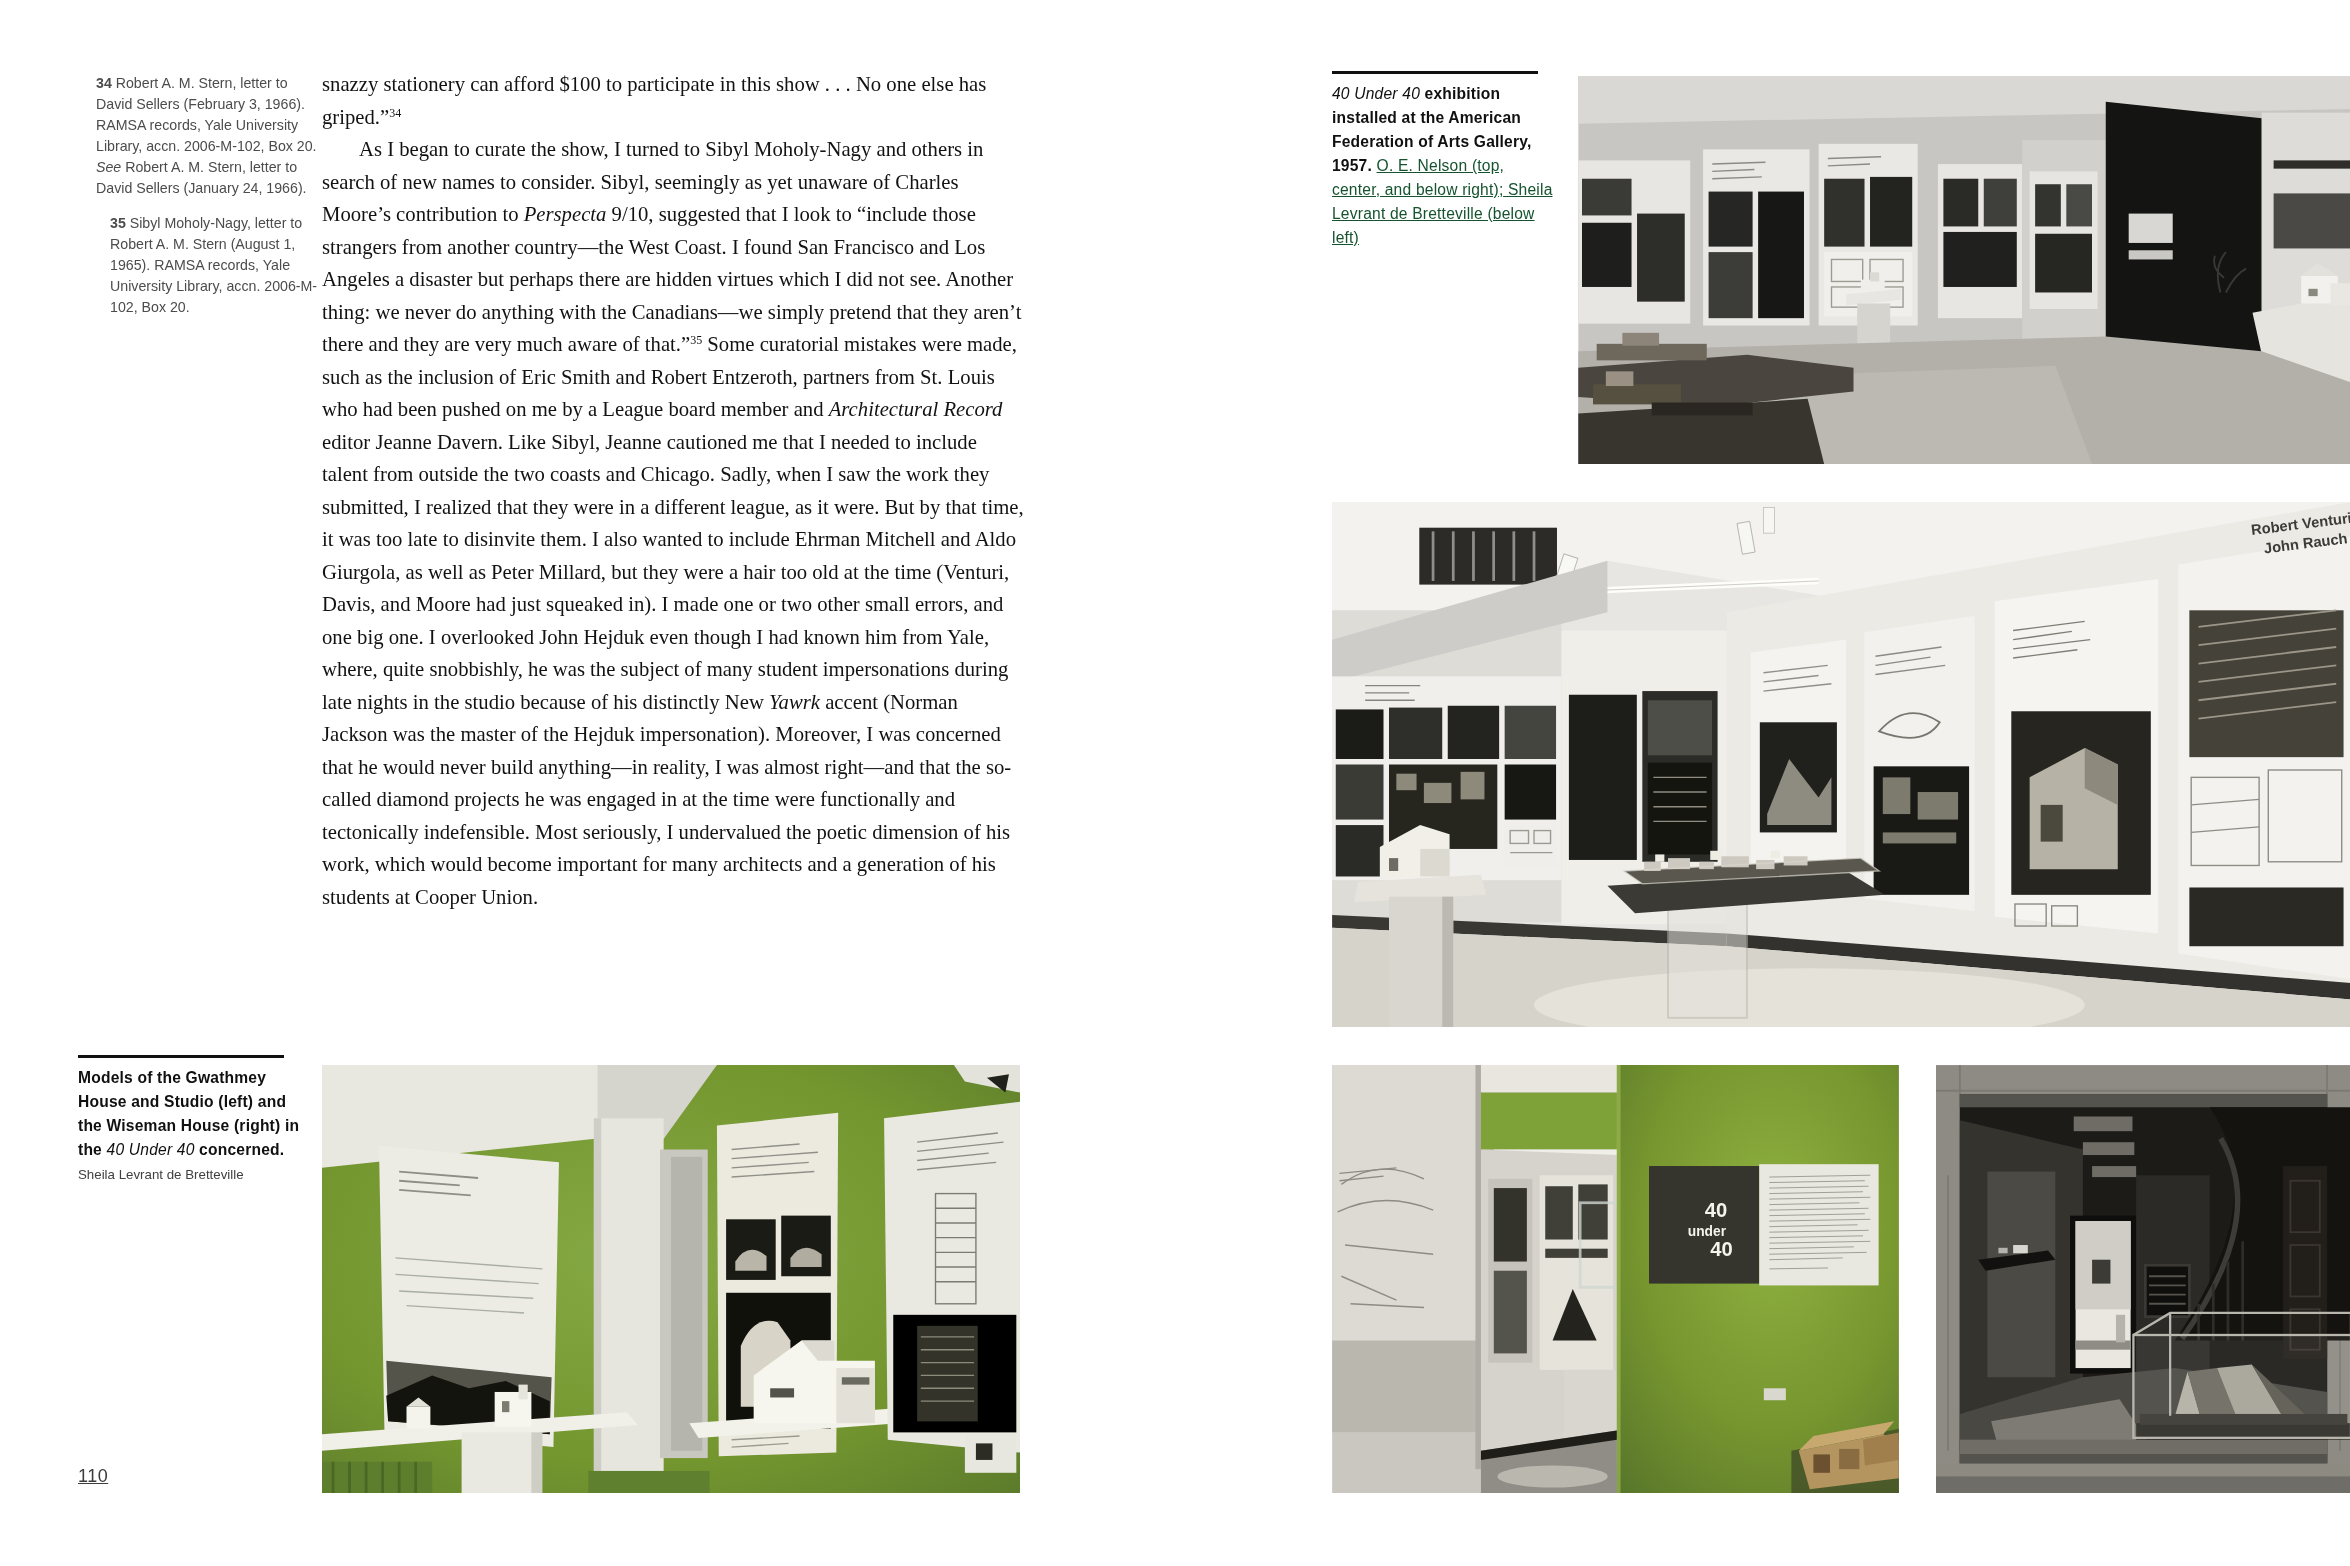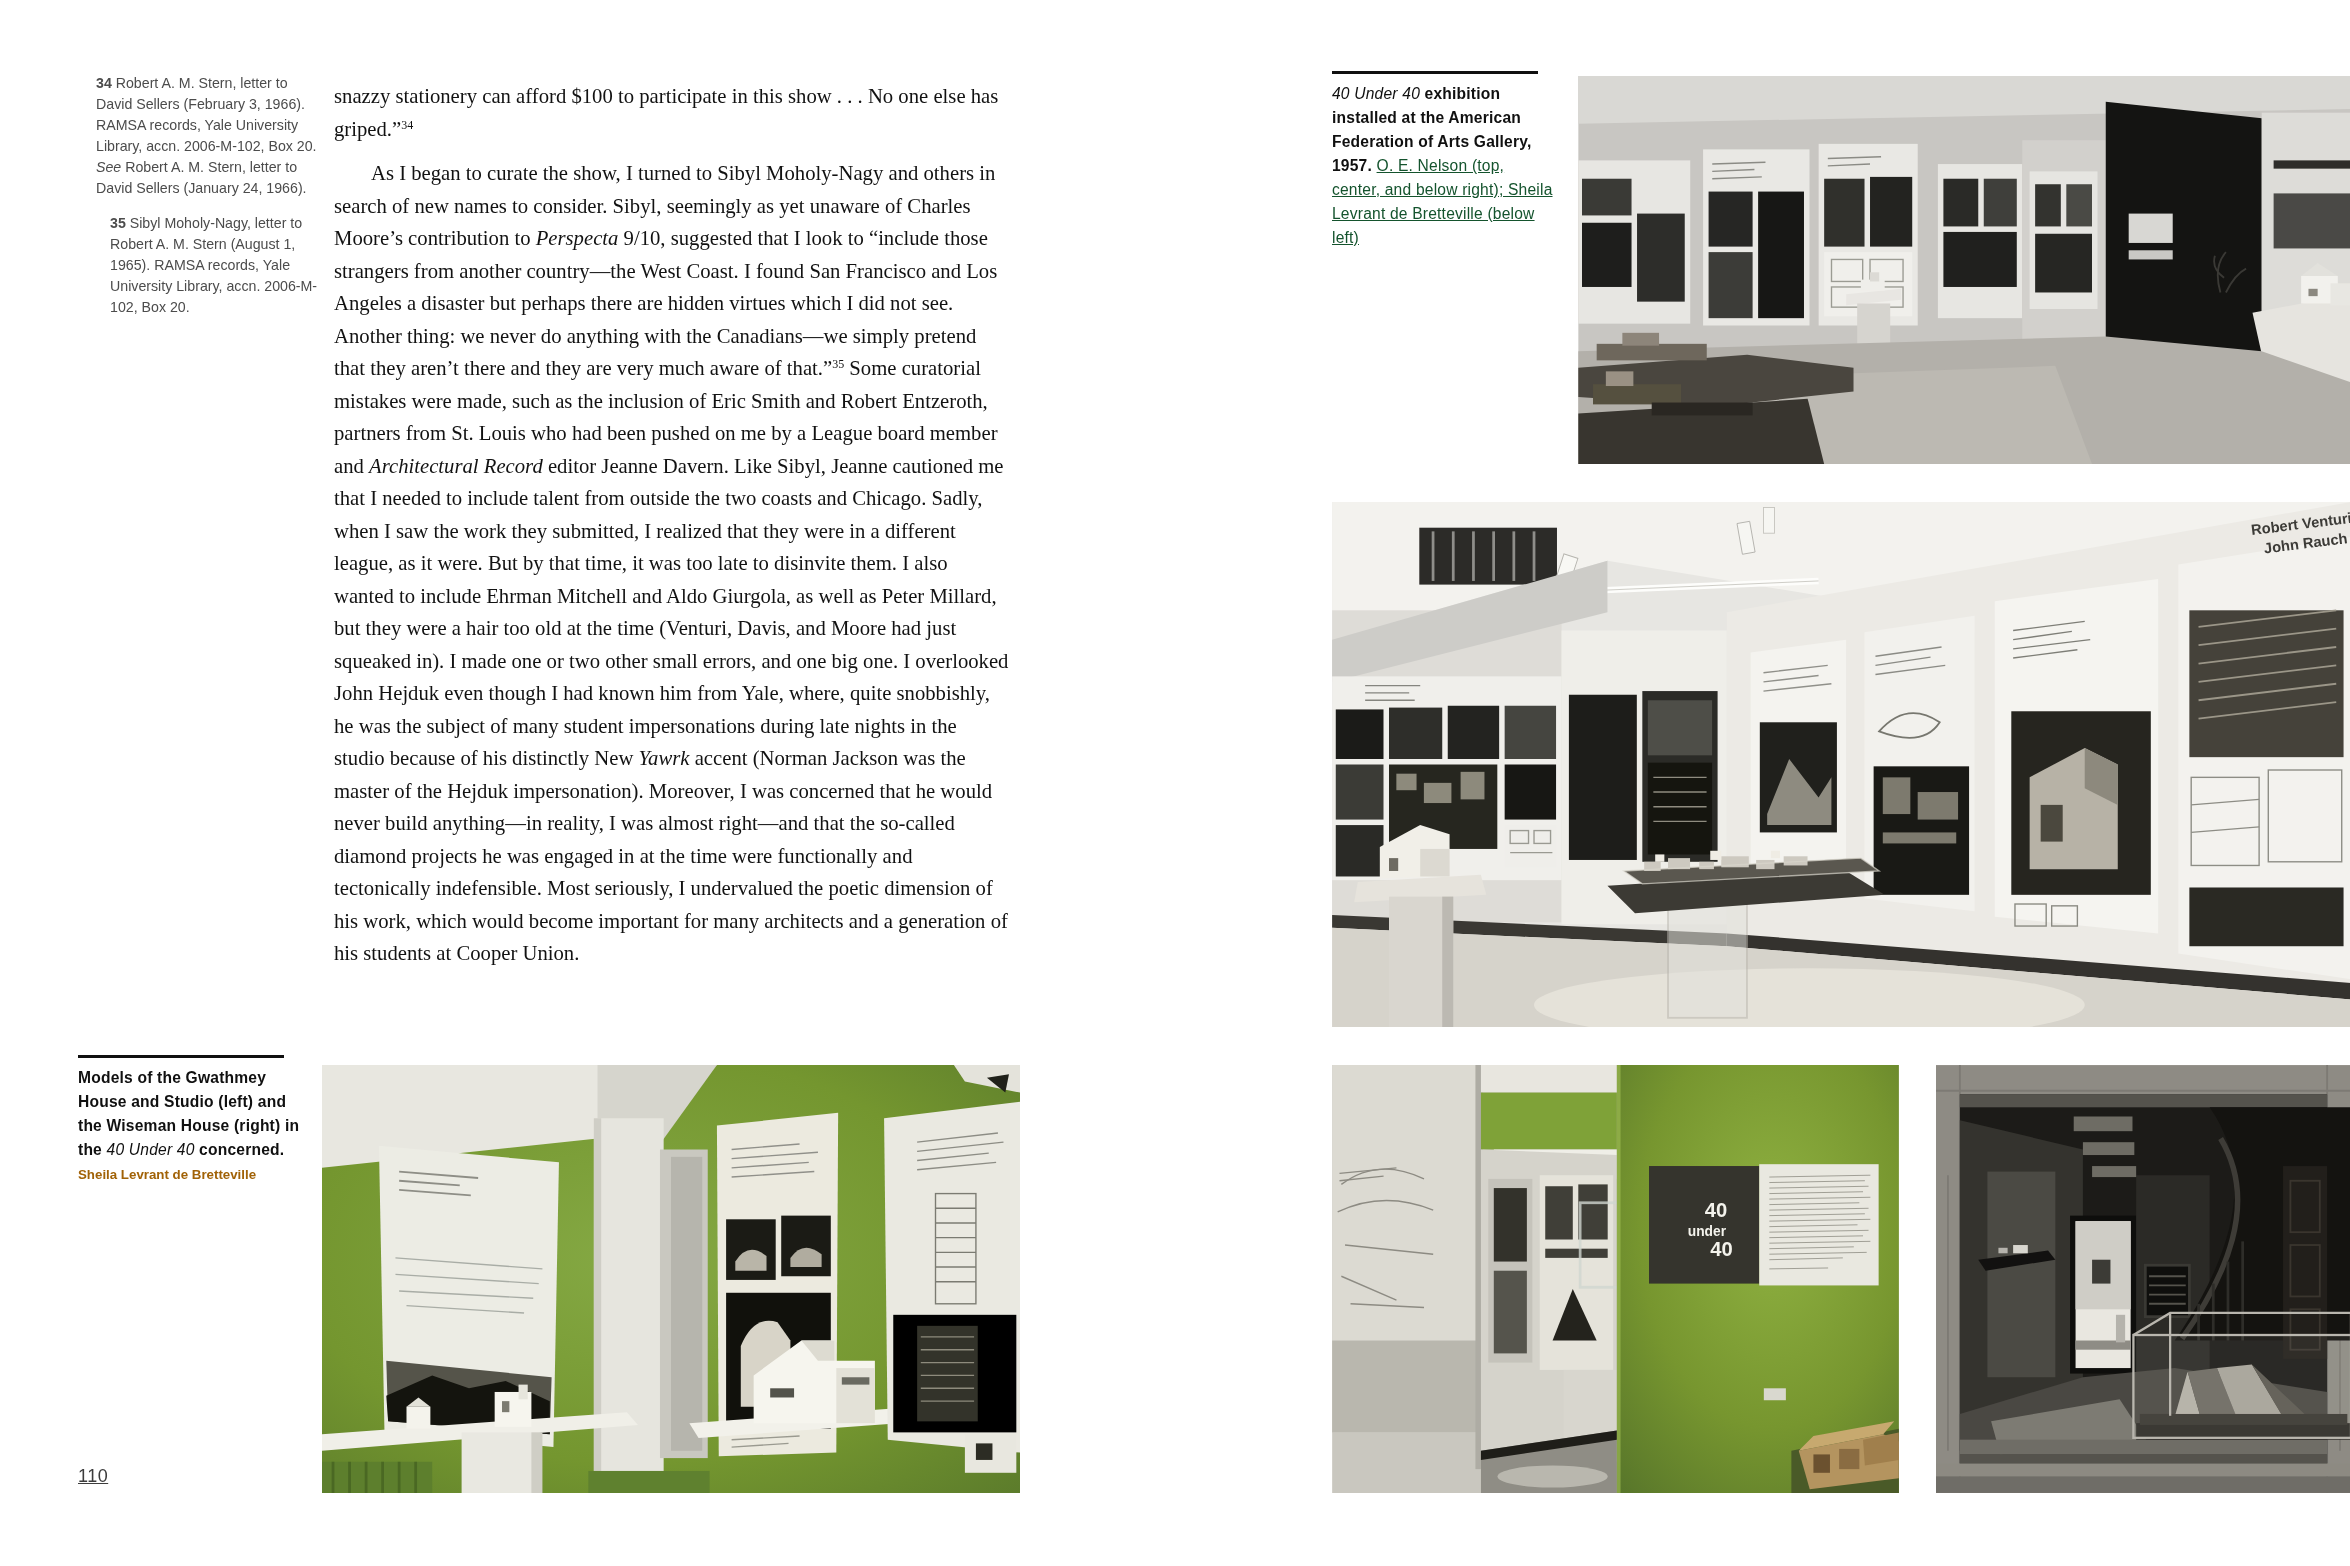--- a/index.html
+++ b/index.html
@@ -13,30 +13,30 @@
   
   .footnote{
     width:224px;font-size:14.2px;line-height:21px;color:#4c4c4c;
     font-family:"Liberation Sans",sans-serif;
     margin-left:18px;
   }
   .bodytext{
     width:702px;font-family:"Liberation Serif",serif;
     font-size:20.7px;line-height:32.5px;color:#121212;text-align:left;
   }
-  .bodytext p{margin:12px;font-family:Liberation Serif, serif;}
+  .bodytext p{margin:0;font-family:Liberation Serif, serif;}
   .bodytext p.indent{text-indent:37px;}
 
   .caption{
     width:222px;font-size:15.6px;line-height:24px;color:#101010;
     font-weight:bold;letter-spacing:0.2px;
   }
   .caption-rule{background:#101010;height:2.8px;width:206px;}
   .credit{
-    width:222px;font-size:13.3px;line-height:19px;color:#a16207;font-weight:bold;
+    width:222px;font-size:13.3px;line-height:19px;color:#404040;font-weight:normal;
   }
   .pagenum{font-size:18px;color:#3c3c3c;letter-spacing:0.5px;text-decoration:underline;}
 
   
   .rt-b{font-weight:bold;}
   .rt-i{font-style:italic;}
   .rt-bi{font-weight:normal;font-style:italic;}
   .rt-lt{font-weight:normal;color:#14532d;text-decoration:underline;}
   .rt-sup{font-size:0.58em;vertical-align:0.55em;line-height:0;letter-spacing:0;}
 

